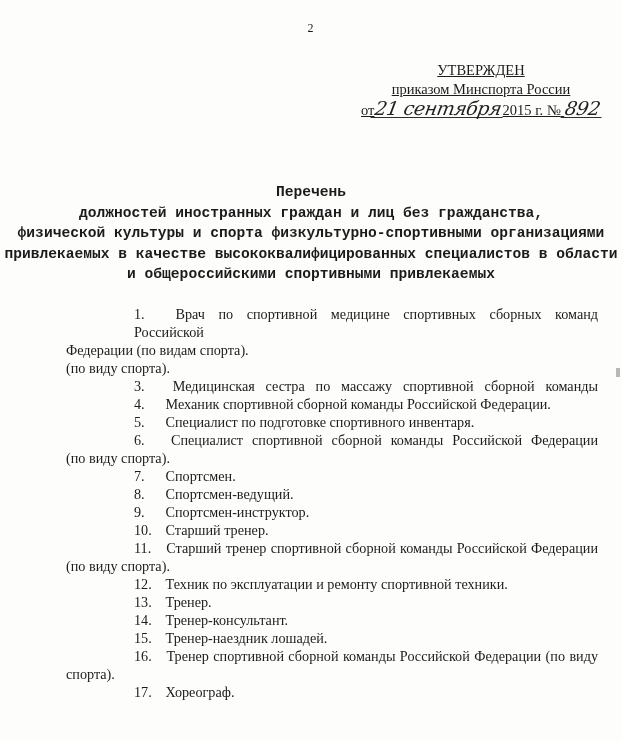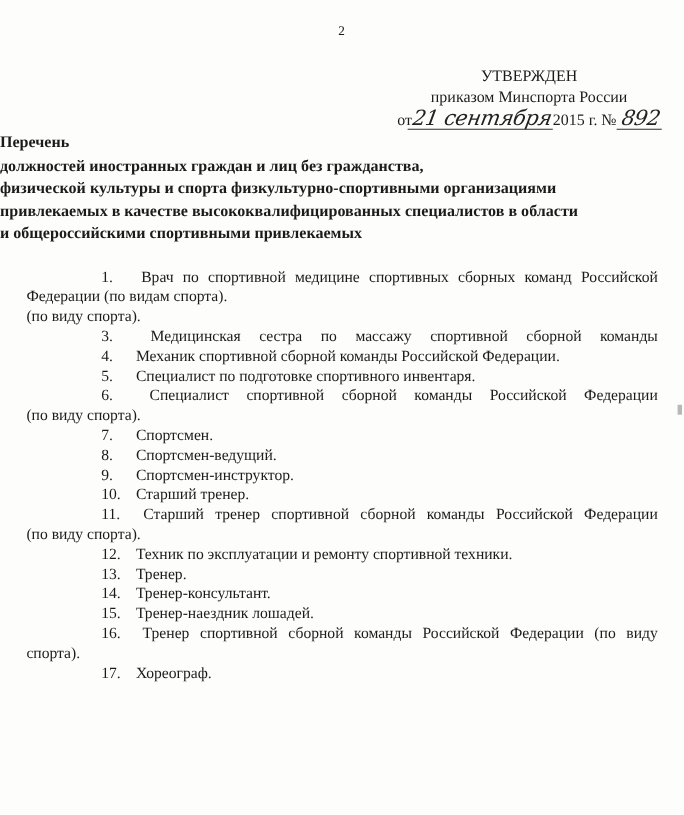--- a/index.html
+++ b/index.html
@@ -21,43 +21,46 @@
     font-size:12px;
     letter-spacing:1px;
   }
   .approval {
     width:270px;
     margin:25px 6px 0 auto;
     text-align:center;
     font-size:14.5px;
     line-height:19px;
     white-space:nowrap;
+    text-decoration:underline;
   }
   .approval-line3 { margin-top:2px; }
   .hw {
     display:inline-block;
     font-family:"DejaVu Serif", serif;
     font-style:italic;
     font-size:19px;
     line-height:15px;
     letter-spacing:-0.5px;
     transform:skewX(-10deg);
     border-bottom:1.2px solid #2e2e2e;
     padding:0 3px 1px 3px;
     margin:0 -2px;
     color:#222;
   }
   .title {
-    text-align:left;
+    margin-top:62px;
+    text-align:center;
     font-weight:bold;
     font-size:14.6px;
     line-height:20.5px;
+    font-family:Liberation Mono, monospace;
   }
   .list {
-    margin:20px 24px 0 24px;
+    margin:20px 24px 0 66px;
     font-size:14.2px;
     line-height:18px;
   }
   .line { min-height:18px; }
   .l-first { padding-left:68px; }
   .just { text-align:justify; text-align-last:justify; }
   .num { display:inline-block; min-width:28px; }
   .scan-artifact {
     position:absolute;
     right:2px; top:368px;

